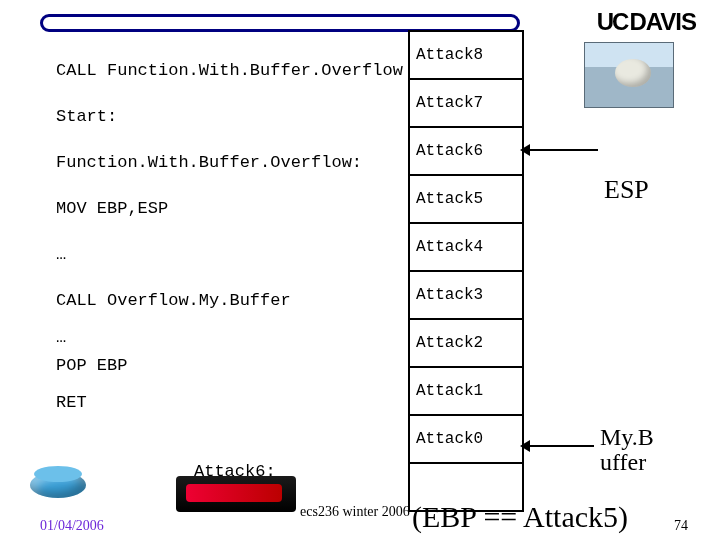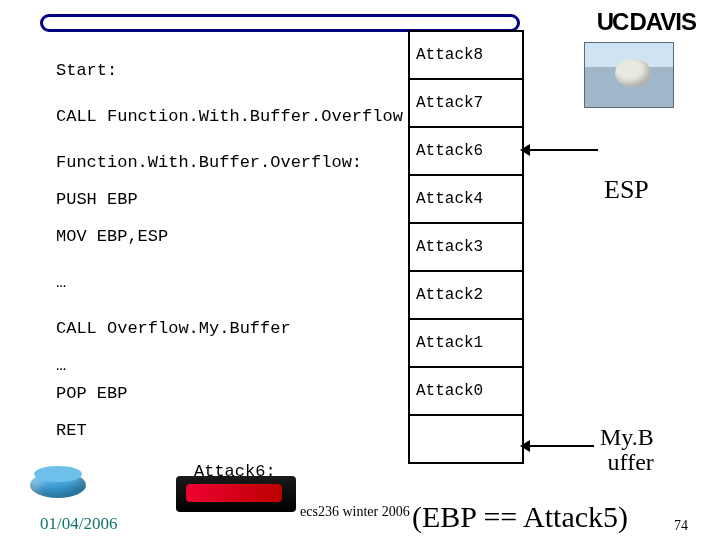--- a/index.html
+++ b/index.html
@@ -108,21 +108,20 @@
     border-bottom: 6px solid transparent;
     border-right: 10px solid #000;
   }
   .myb-label {
     position: absolute;
     left: 600px;
     top: 425px;
     font-family: "Times New Roman", Times, serif;
     font-size: 24px;
     line-height: 1.05;
-    text-align: right;
   }
   .myb-line {
     position: absolute;
     left: 526px;
     top: 445px;
     width: 68px;
     height: 2px;
     background: #000;
   }
   .myb-arrow {
@@ -179,22 +178,22 @@
     position:absolute; left:10px; top:8px;
     width:96px; height:18px;
     background: linear-gradient(90deg,#e03,#b00);
     border-radius: 4px;
   }
   .datefoot {
     position: absolute;
     left: 40px;
     bottom: 6px;
     font-family: "Times New Roman", Times, serif;
-    font-size: 17px;
-    color: #0f766e;
+    font-size: 14px;
+    color: #6d28d9;
   }
   .coursefoot {
     position: absolute;
     left: 300px;
     bottom: 20px;
     font-family: "Times New Roman", Times, serif;
     font-size: 14px;
   }
   .ebp-eq {
     position: absolute;
@@ -219,30 +218,27 @@
 <div class="ucdavis">
   <span class="uc">UC</span><span class="davis">DAVIS</span>
 </div>
 
 <div class="photo">
   <div class="egg"></div>
 </div>
 
 <div class="code">
   <div class="row">
+      <span>CALL Function.With.Buffer.Overflow</span>
+    </div>
+  <div class="row">
       <span>Start:</span>
     </div>
   <div class="row">
-      <span>CALL Function.With.Buffer.Overflow</span>
-    </div>
-  <div class="row">
       <span>Function.With.Buffer.Overflow:</span>
-    </div>
-  <div class="row half">
-      <span>PUSH EBP</span>
     </div>
   <div class="row">
       <span>MOV EBP,ESP</span>
     </div>
   <div class="row">
       <span>…</span>
     </div>
   <div class="row">
       <span>CALL Overflow.My.Buffer</span>
     </div>
@@ -259,20 +255,23 @@
 
 <div class="stack">
   <div class="stack-cell">
       <span>Attack8</span>
     </div>
   <div class="stack-cell">
       <span>Attack7</span>
     </div>
   <div class="stack-cell">
       <span>Attack6</span>
+    </div>
+  <div class="stack-cell">
+      <span>Attack5</span>
     </div>
   <div class="stack-cell">
       <span>Attack4</span>
     </div>
   <div class="stack-cell">
       <span>Attack3</span>
     </div>
   <div class="stack-cell">
       <span>Attack2</span>
     </div>

